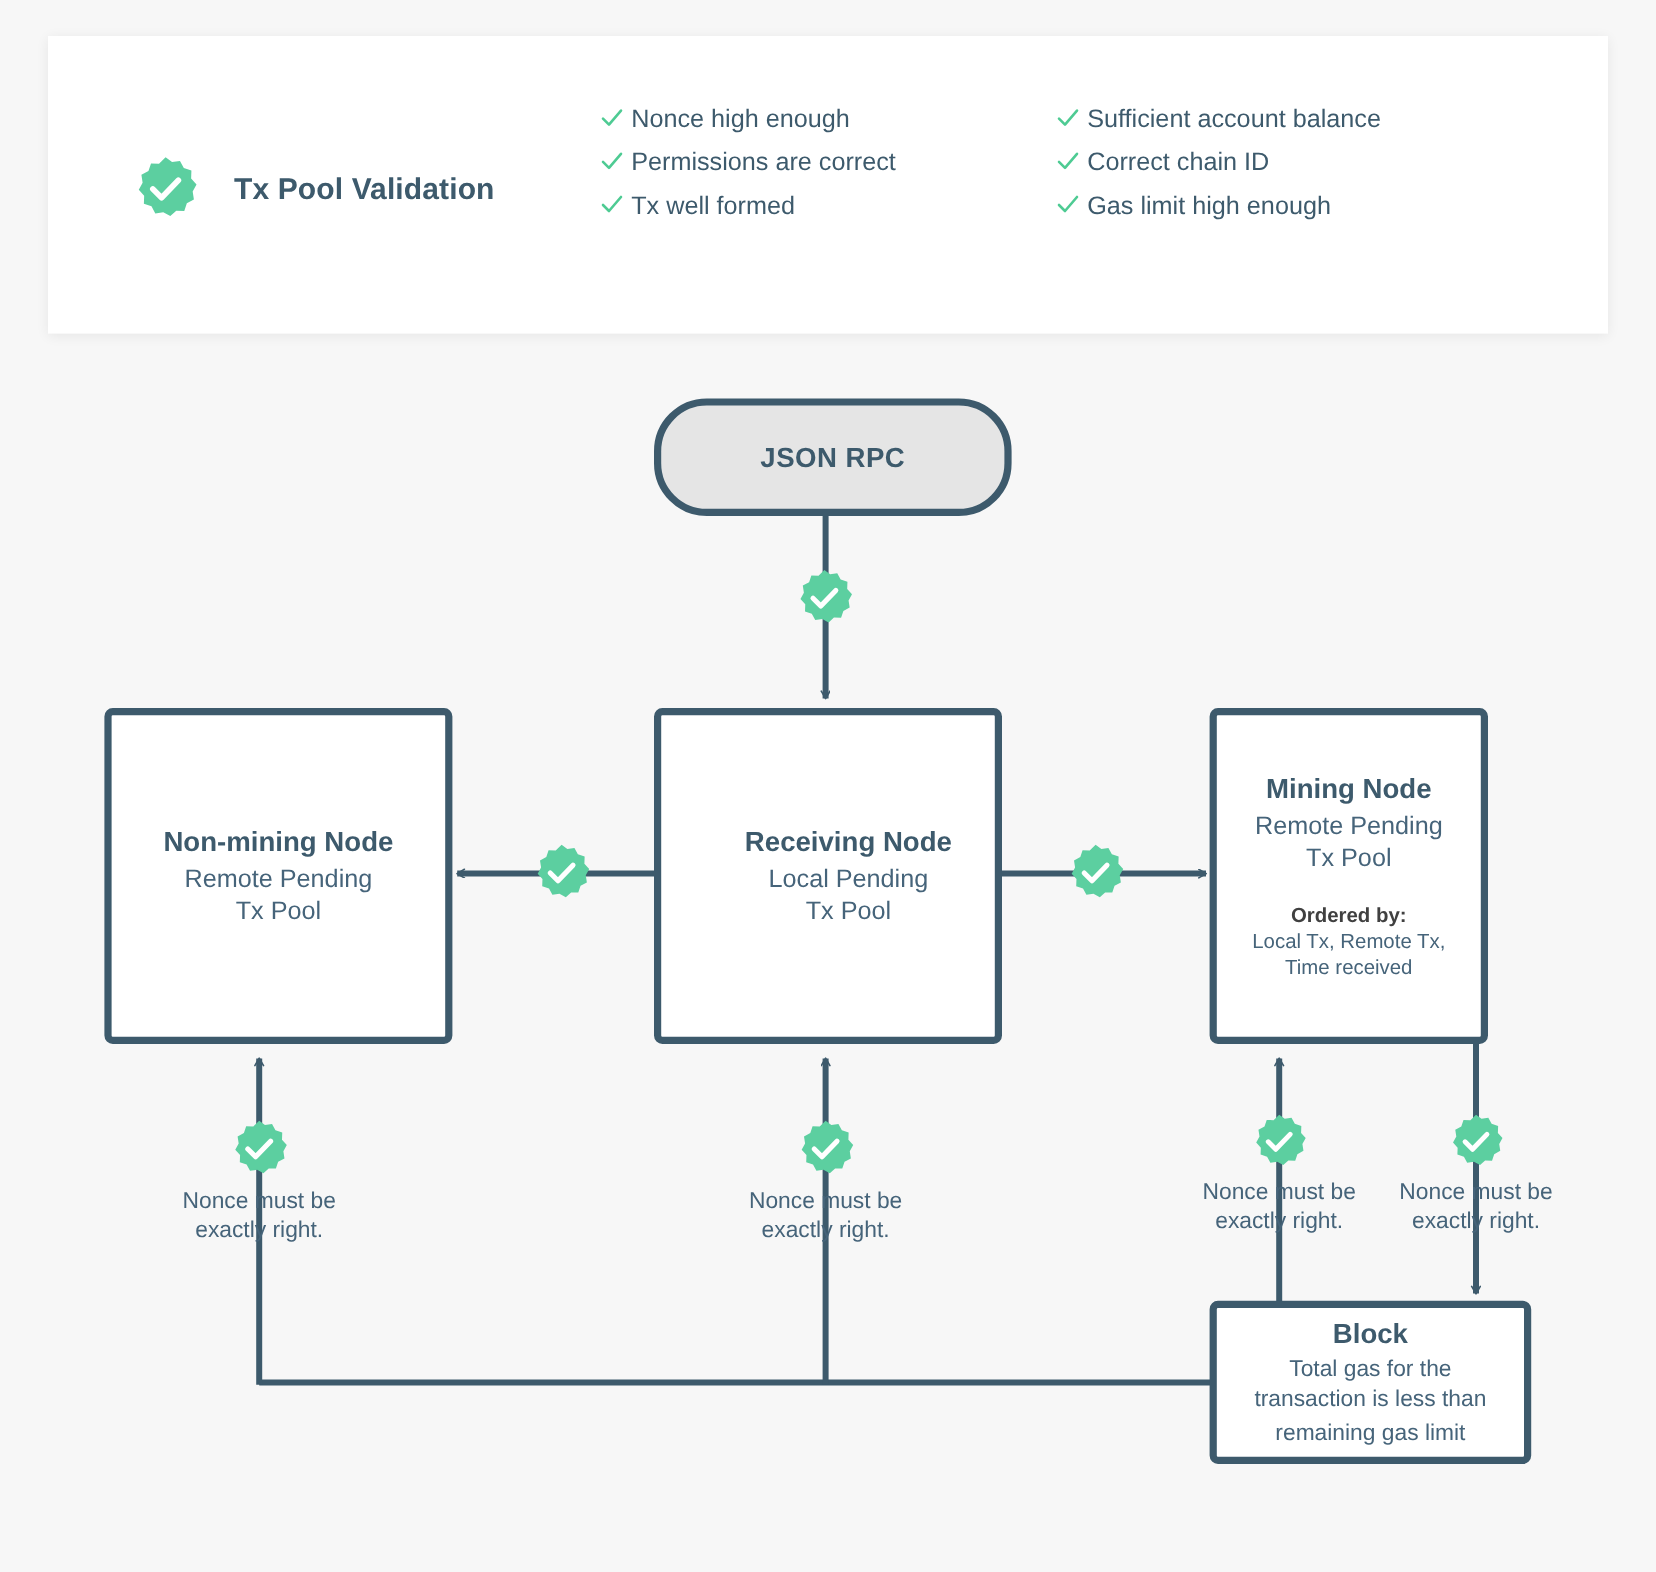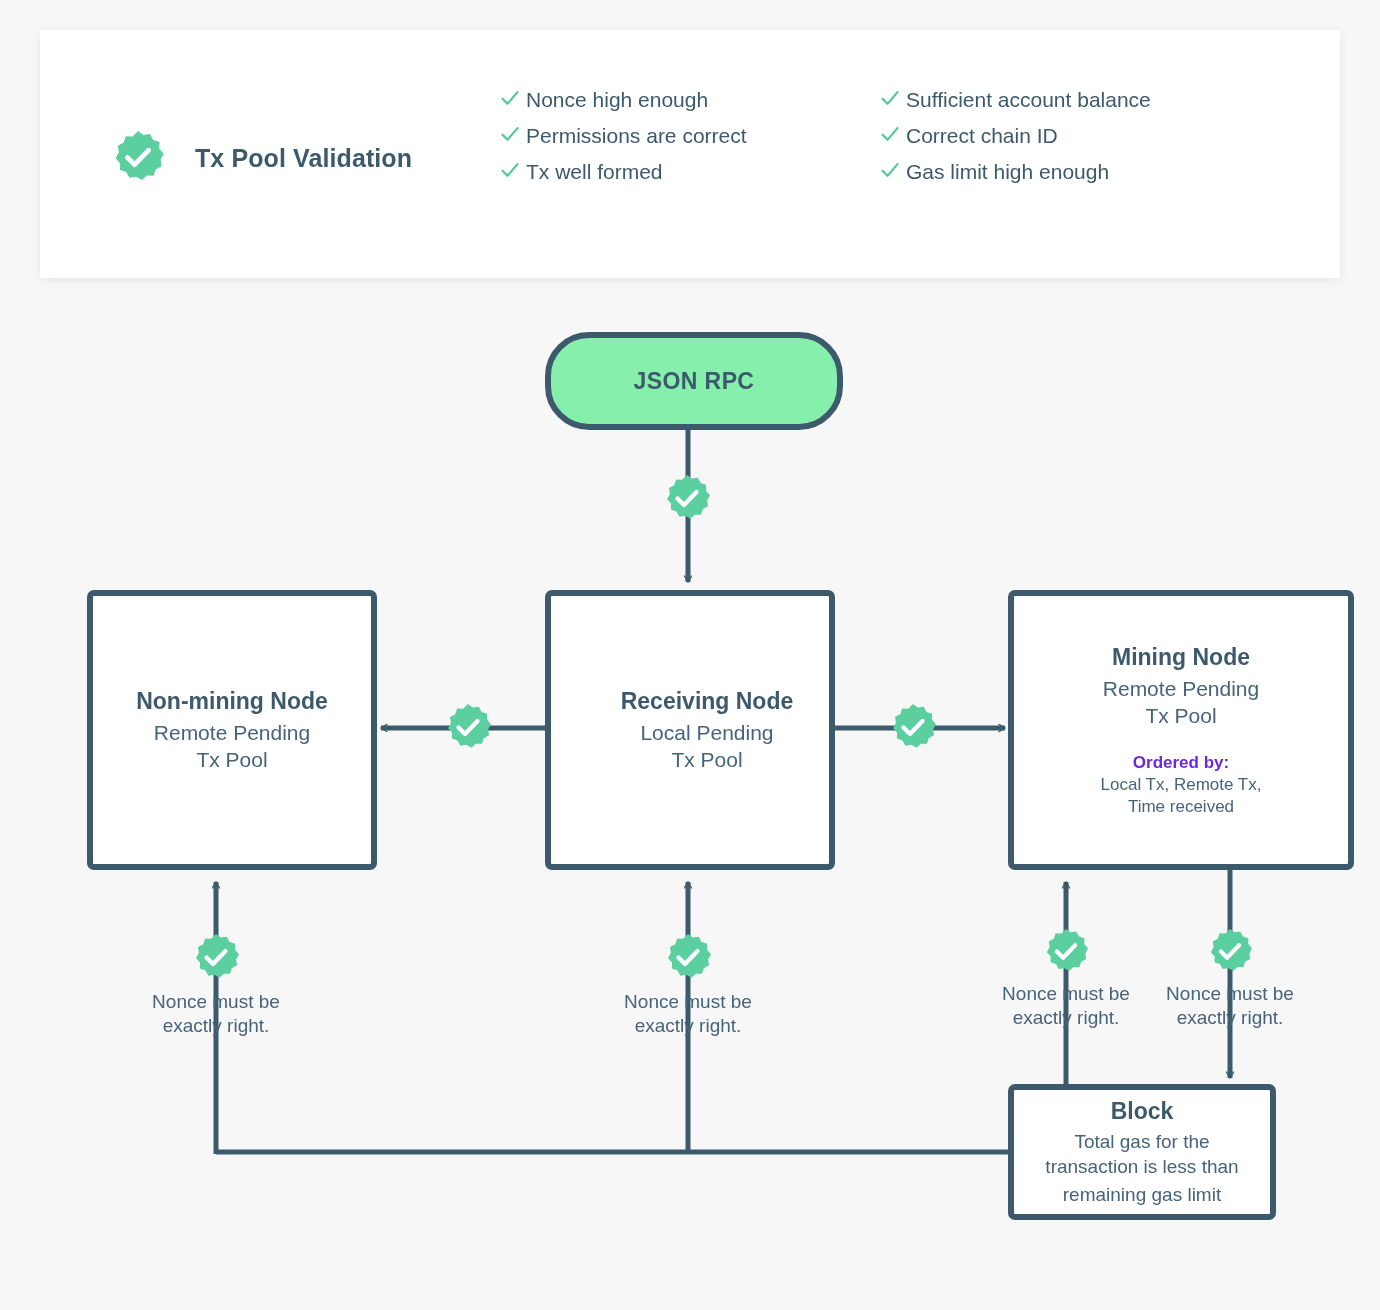--- a/index.html
+++ b/index.html
@@ -38,40 +38,40 @@
   }
   .chk-text{font-size:21px;color:#3d5a6c;white-space:nowrap;}
   .chk-mark{width:20px;height:20px;flex:0 0 20px;display:block;}
 
   
   .rosette{display:block;}
 
   
   .pill{
     position:absolute;
-    background:#86efac;
+    background:#e5e5e5;
     border:6px solid #3d5a6c;
     border-radius:44px;
     display:flex;align-items:center;justify-content:center;
   }
   .pill .pill-label{font-size:23px;font-weight:bold;color:#3d5a6c;letter-spacing:.4px;}
 
   .nodebox{
     position:absolute;
     background:#fff;
     border:6px solid #3d5a6c;
     border-radius:7px;
     display:flex;flex-direction:column;align-items:center;justify-content:center;
     text-align:center;
     box-sizing:border-box;
   }
   .node-title{font-size:23px;font-weight:bold;color:#3d5a6c;line-height:1.35;}
   .node-sub{font-size:21px;color:#46647a;line-height:1.28;margin-top:3px;}
   .node-gap{height:22px;}
-  .node-ordered-head{font-size:17px;font-weight:bold;color:#6d28d9;line-height:1.3;}
+  .node-ordered-head{font-size:17px;font-weight:bold;color:#404040;line-height:1.3;}
   .node-ordered-body{font-size:17px;color:#46647a;line-height:1.28;}
 
   .blockbox .node-title{font-size:23px;}
   .blockbox .node-sub{font-size:19px;line-height:1.3;}
 
   
   .cap{
     position:absolute;text-align:center;
     font-size:19px;line-height:1.28;color:#46647a;
   }
@@ -173,21 +173,21 @@
     <div class="node-sub">Remote Pending</div>
     <div class="node-sub" style="margin-top:0">Tx Pool</div>
   </div>
 
   <div class="nodebox" style="left:545px;top:590px;width:290px;height:280px;padding-left:34px;">
     <div class="node-title">Receiving Node</div>
     <div class="node-sub">Local Pending</div>
     <div class="node-sub" style="margin-top:0">Tx Pool</div>
   </div>
 
-  <div class="nodebox" style="left:1008px;top:590px;width:346px;height:280px;">
+  <div class="nodebox" style="left:1008px;top:590px;width:232px;height:280px;">
     <div class="node-title">Mining Node</div>
     <div class="node-sub">Remote Pending</div>
     <div class="node-sub" style="margin-top:0">Tx Pool</div>
     <div class="node-gap"></div>
     <div class="node-ordered-head">Ordered by:</div>
     <div class="node-ordered-body">Local Tx, Remote Tx,</div>
     <div class="node-ordered-body">Time received</div>
   </div>
 
   <div class="nodebox blockbox" style="left:1008px;top:1084px;width:268px;height:136px;">

